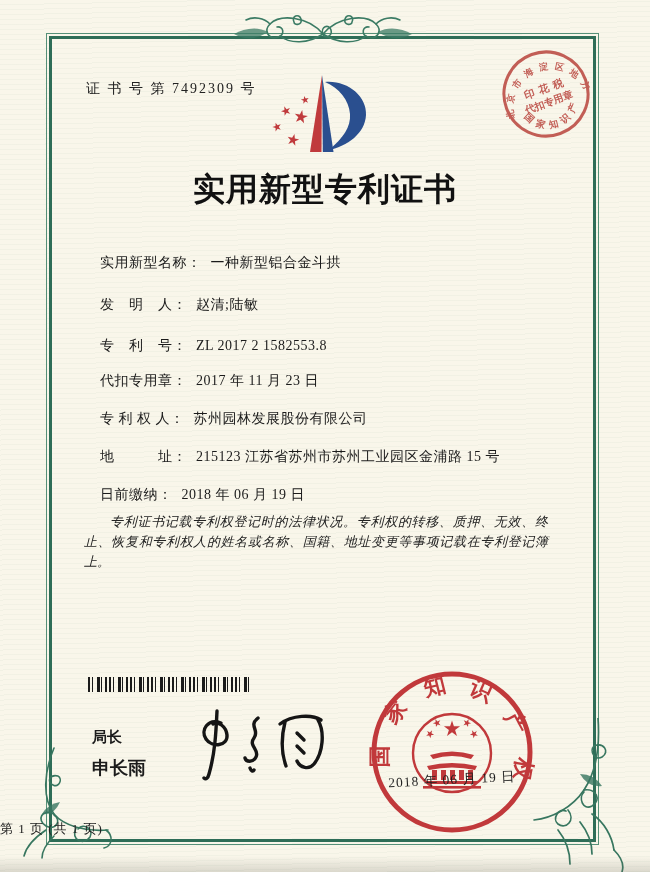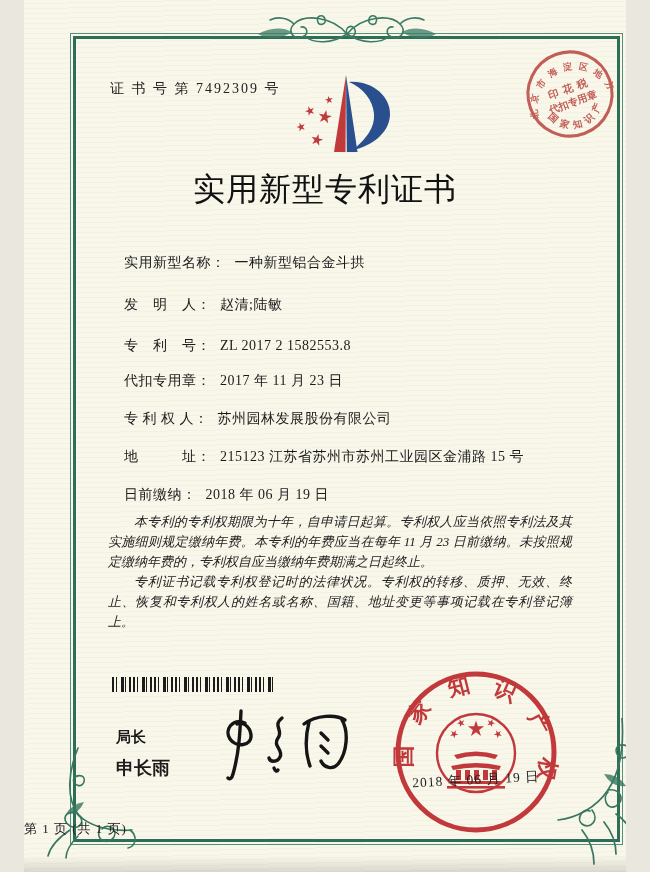--- a/index.html
+++ b/index.html
@@ -1,26 +1,26 @@
 <!DOCTYPE html>
 <html><head>
 <meta charset="utf-8">
 <style>
   html,body{margin:0;padding:0;background:#e9e7de;}
-  .sheet{position:relative;width:554px;height:872px;margin:0 auto;overflow:hidden;
-         background:#f9f6ea;font-family:"Liberation Serif","DejaVu Serif",serif;color:#1c1c1c;padding-left:48px;}
+  .sheet{position:relative;width:650px;height:872px;margin:0 auto;overflow:hidden;
+         background:#f9f6ea;font-family:"Liberation Serif","DejaVu Serif",serif;color:#1c1c1c;}
   .sheet::before{content:"";position:absolute;inset:0;pointer-events:none;
          background:repeating-linear-gradient(-1.2deg,rgba(140,175,150,0.07) 0 1px,transparent 1px 5px);}
   .sheet::after{content:"";position:absolute;left:0;right:0;bottom:0;height:16px;pointer-events:none;
          background:linear-gradient(180deg,rgba(0,0,0,0) 0%,rgba(110,108,98,0.22) 100%);}
   .frame-outer{position:absolute;left:46px;top:33px;width:551px;height:810px;border:1px solid #559078;}
   .frame-inner{position:absolute;left:2px;top:2px;right:2px;bottom:2px;border:3px solid #2e6d57;}
   .abs{position:absolute;}
   .cert-no{left:86px;top:80px;font-size:14px;letter-spacing:2px;color:#222;}
-  .title{left:0;right:0;top:168px;text-align:center;font-size:32px;font-weight:400;letter-spacing:1px;color:#111;}
+  .title{left:0;right:0;top:168px;text-align:center;font-size:32px;font-weight:700;letter-spacing:1px;color:#111;}
   .field-row{left:100px;font-size:14px;white-space:nowrap;color:#1b1b1b;}
   .flabel{letter-spacing:0.5px;}
   .fvalue{margin-left:9px;letter-spacing:0.5px;}
   .grant-right{left:367px;font-size:14px;white-space:nowrap;}
   .paras{left:84px;top:512px;width:464px;font-size:13px;line-height:20px;text-align:justify;
          font-style:italic;color:#222;}
   .paras p{margin:0;text-indent:2em;}
   .barcode{left:88px;top:677px;width:163px;height:15px;
     background:repeating-linear-gradient(90deg,
       #1b1b1b 0px,#1b1b1b 2px,transparent 2px,transparent 4px,
@@ -145,21 +145,20 @@
     <span class="flabel">专 利 权 人：</span><span class="fvalue">苏州园林发展股份有限公司</span>
   </div>
   <div class="abs field-row" style="top:448px">
     <span class="flabel">地　　　址：</span><span class="fvalue">215123  江苏省苏州市苏州工业园区金浦路 15 号</span>
   </div>
   <div class="abs field-row" style="top:486px">
     <span class="flabel">日前缴纳：</span><span class="fvalue">2018 年 06 月 19 日</span>
   </div>
 
   <div class="abs paras">
-    <p>本专利的专利权期限为十年，自申请日起算。专利权人应当依照专利法及其实施细则规定缴纳年费。本专利的年费应当在每年 11 月 23 日前缴纳。未按照规定缴纳年费的，专利权自应当缴纳年费期满之日起终止。</p>
     <p>专利证书记载专利权登记时的法律状况。专利权的转移、质押、无效、终止、恢复和专利权人的姓名或名称、国籍、地址变更等事项记载在专利登记簿上。</p>
   </div>
 
   <div class="abs barcode"></div>
 
   <div class="abs officer-title">局长</div>
   <div class="abs officer-name">申长雨</div>
 
   <svg class="abs signature" width="150" height="78" viewBox="0 0 150 78">
     <g stroke="#151515" stroke-width="3.4" fill="none" stroke-linecap="round" stroke-linejoin="round">

